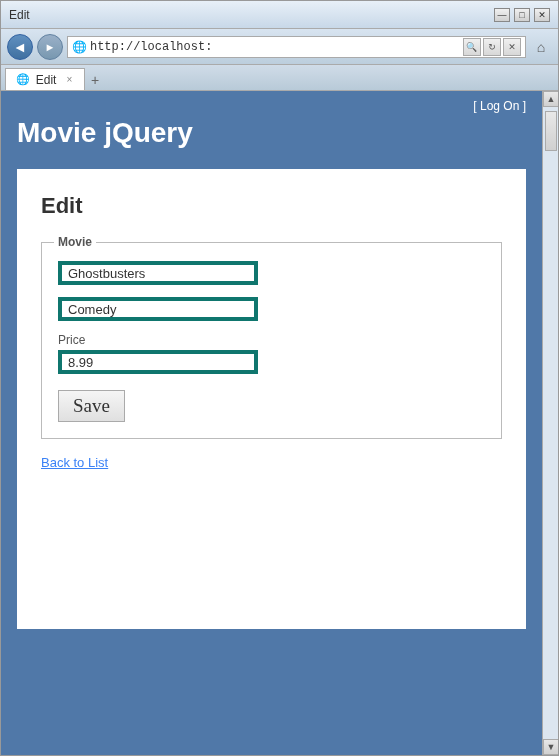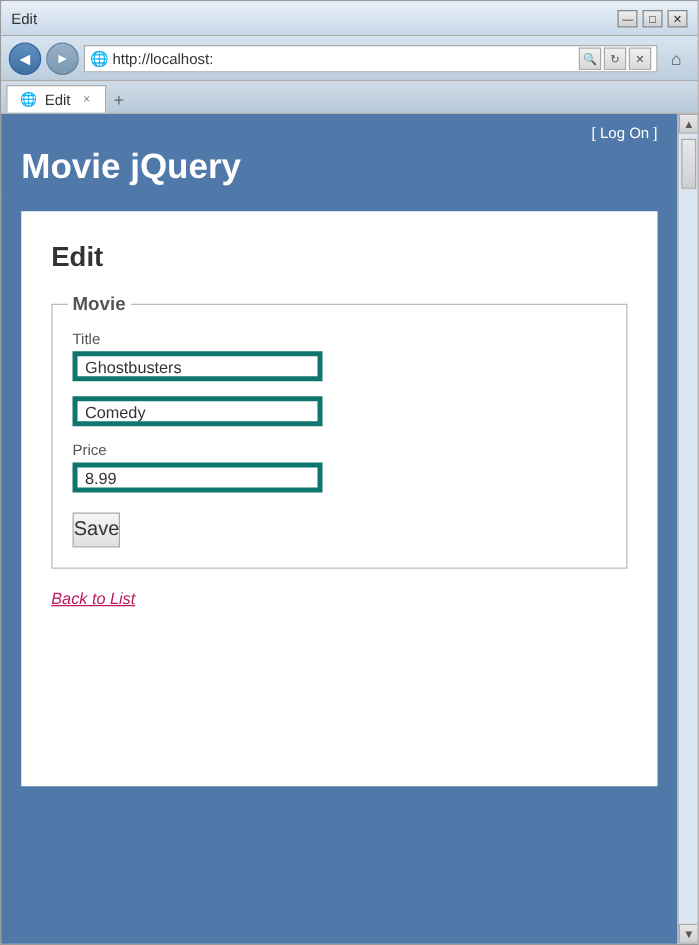--- a/index.html
+++ b/index.html
@@ -98,20 +98,21 @@
     }
 
     .address-icon {
       font-size: 12px;
     }
 
     .address-text {
       font-size: 12px;
       color: #333;
       flex: 1;
+      font-family: Liberation Mono, monospace;
     }
 
     .address-actions {
       display: flex;
       gap: 2px;
       align-items: center;
     }
 
     .addr-btn {
       width: 18px;
@@ -259,21 +260,21 @@
       margin-bottom: 16px;
     }
 
     .fieldset-box {
       border: 1px solid #bbb;
       padding: 12px 16px 16px 16px;
       margin-bottom: 16px;
     }
 
     .fieldset-legend {
-      font-size: 15px;
+      font-size: 12px;
       color: #555;
       font-weight: bold;
       padding: 0 4px;
       margin-left: -4px;
     }
 
     .form-field {
       margin-bottom: 12px;
     }
 
@@ -291,35 +292,35 @@
       border: 4px solid #0f766e;
       padding: 2px 6px;
       font-size: 13px;
       color: #333;
       background: white;
     }
 
     .save-btn {
       background: linear-gradient(to bottom, #f5f5f5, #e0e0e0);
       border: 1px solid #aaa;
-      padding: 4px 0;
-      font-size: 16px;
+      padding: 4px 14px;
+      font-size: 19px;
       cursor: pointer;
       color: #333;
       margin-top: 4px;
+      font-family: Liberation Serif, serif;
     }
 
     .back-link {
       display: block;
       margin-top: 14px;
-      color: #be185d;
+      color: #3b82f6;
       font-size: 13px;
       text-decoration: underline;
       cursor: pointer;
-      font-style: italic;
     }
 
     .scrollbar {
       width: 16px;
       background: #dce6f0;
       display: flex;
       flex-direction: column;
       border-left: 1px solid #aaa;
     }
 
@@ -414,21 +415,20 @@
 
       <div class="main-area">
         <div class="content-box">
 
           <h1 class="page-heading">Edit</h1>
 
           <fieldset class="fieldset-box">
             <legend class="fieldset-legend">Movie</legend>
 
             <div class="form-field">
-              <label class="form-label">Title</label>
               <input class="form-input" type="text" value="Ghostbusters" style="">
             </div>
 
 
             <div class="form-field">
               <input class="form-input" type="text" value="Comedy" style="">
             </div>
 
             <div class="form-field">
               <label class="form-label">Price</label>

